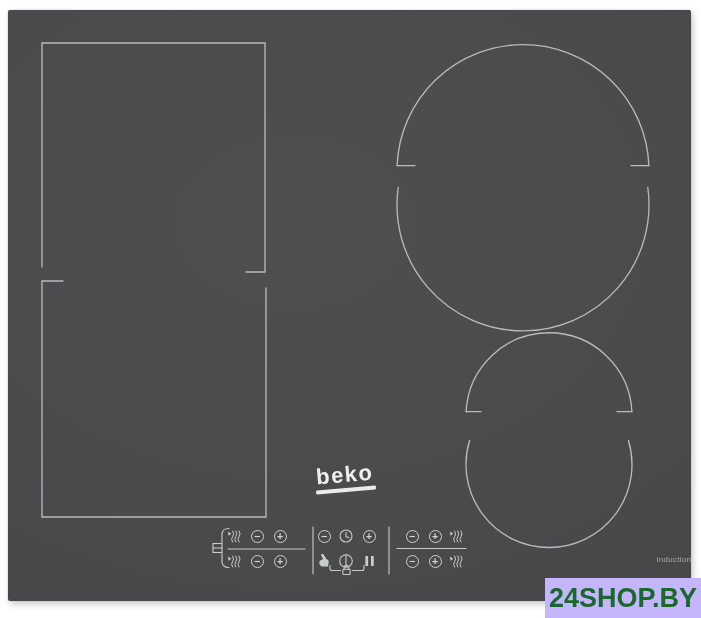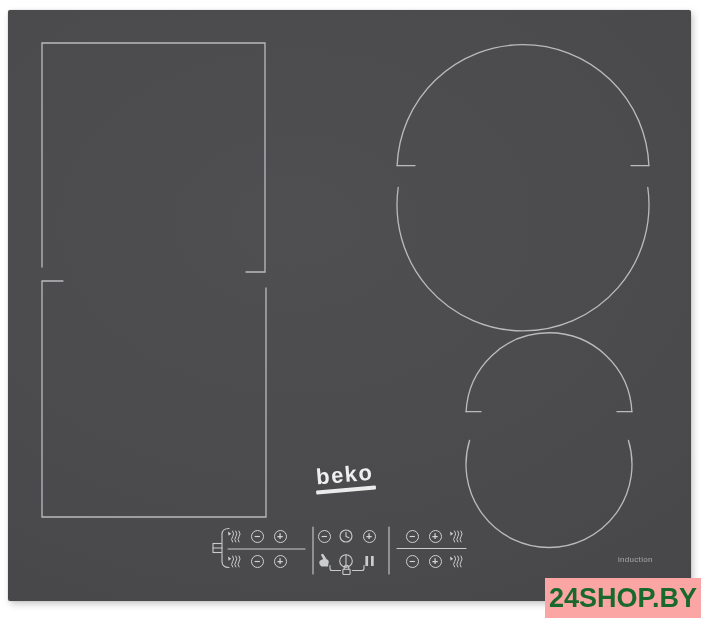--- a/index.html
+++ b/index.html
@@ -22,25 +22,25 @@
     position:absolute;left:314px;top:464px;width:62px;text-align:center;
     transform:rotate(-5deg);
   }
   .beko-text{
     color:#efeff0;font-size:22px;font-weight:bold;letter-spacing:1.5px;line-height:22px;
   }
   .beko-underline{
     width:60px;height:4px;background:#ebebec;margin:2px auto 0 auto;border-radius:1px;
   }
   .induction{
-    position:absolute;left:618px;top:555px;width:52px;
+    position:absolute;left:648px;top:555px;width:52px;text-align:center;
     color:#a8a9ab;font-size:8px;letter-spacing:0.3px;
   }
   .watermark{
-    position:absolute;left:545px;top:578px;width:156px;height:40px;background:#fca5a5;
+    position:absolute;left:545px;top:578px;width:156px;height:40px;background:#c4b5fd;
     display:flex;align-items:center;justify-content:center;
   }
   .watermark-text{
     color:#1a692c;font-size:27px;font-weight:bold;letter-spacing:0px;
   }
 </style>
 </head>
 <body>
 
 <div class="stage">

